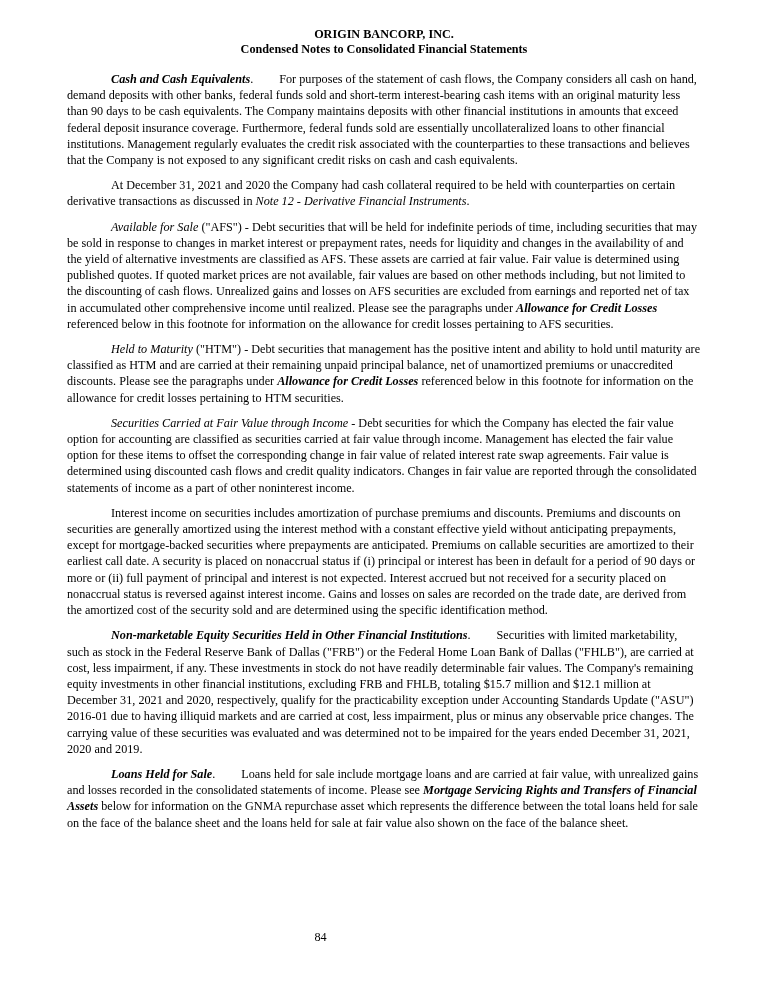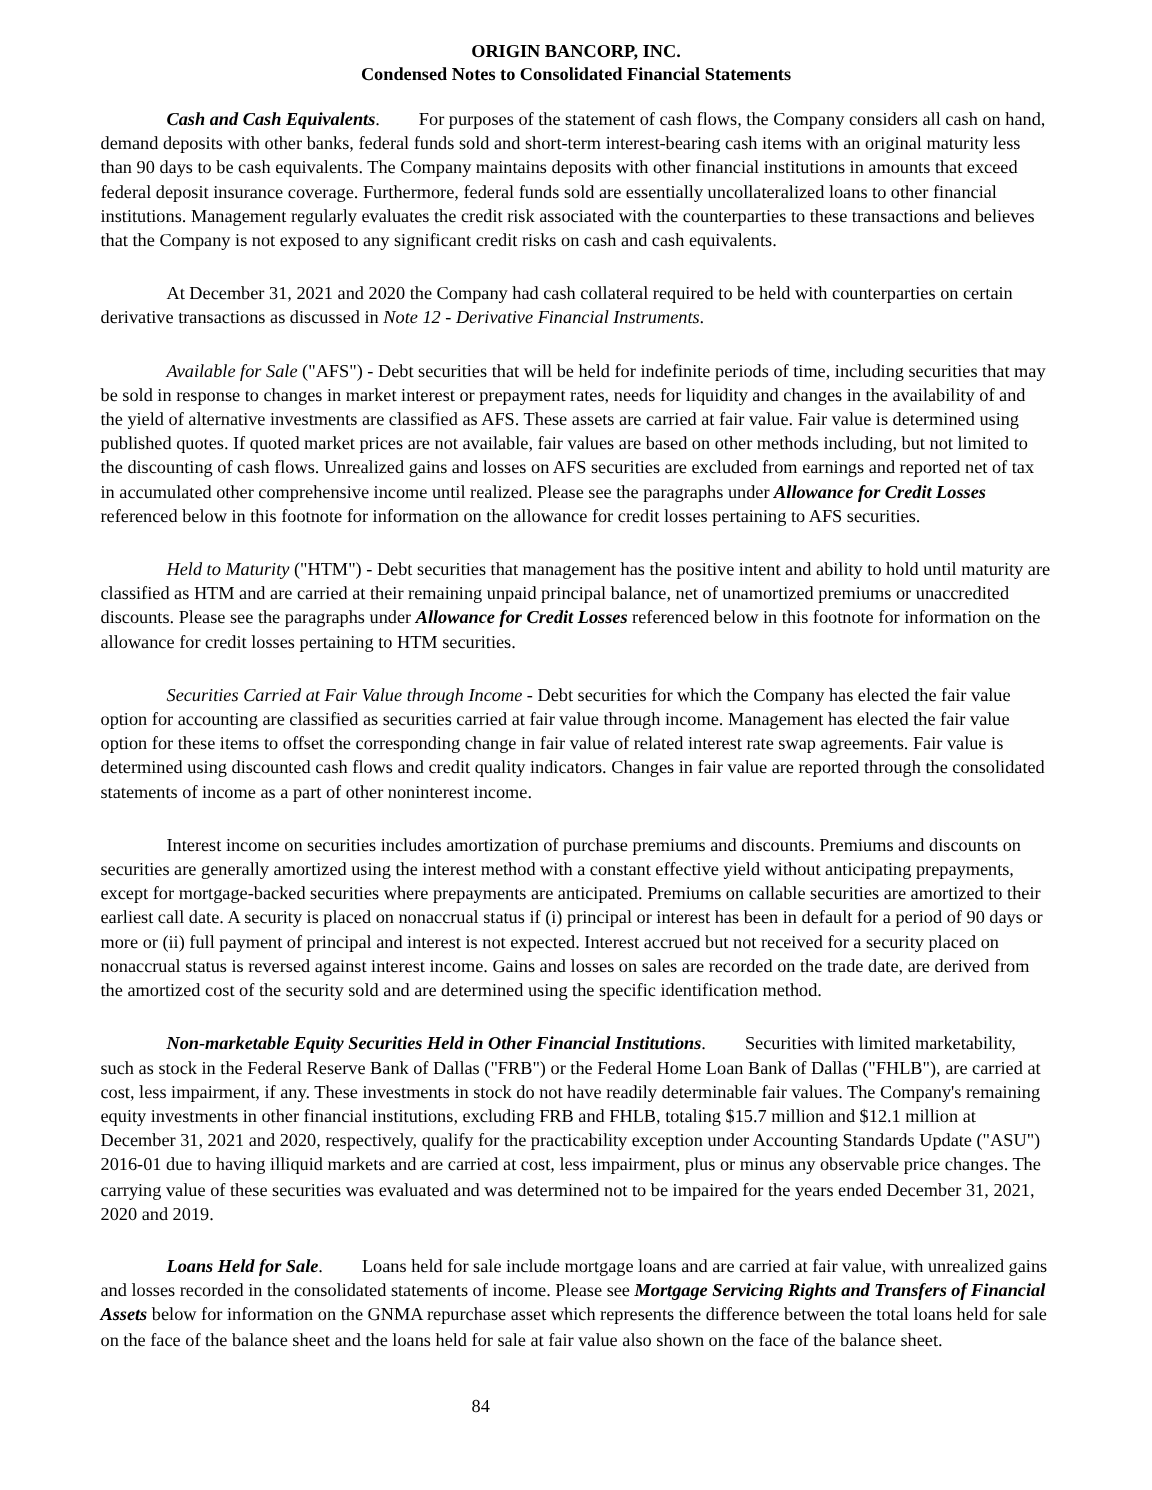--- a/index.html
+++ b/index.html
@@ -30,21 +30,21 @@
     }
     .header div { margin: 0; }
     p {
       margin: 0;
       font-size: 12.2px;
       line-height: 16.2px;
       text-indent: 44px;
       text-align: left;
     }
     .header + p { margin-top: 14px; }
-    p + p { margin-top: 19px; }
+    p + p { margin-top: 9px; }
     .bi { font-weight: bold; font-style: italic; }
     .it { font-style: italic; }
     .gap { display: inline-block; width: 26px; }
     .page-number {
       position: absolute;
       left: 0;
       width: 641px;
       top: 930px;
       text-align: center;
       font-size: 12.2px;

